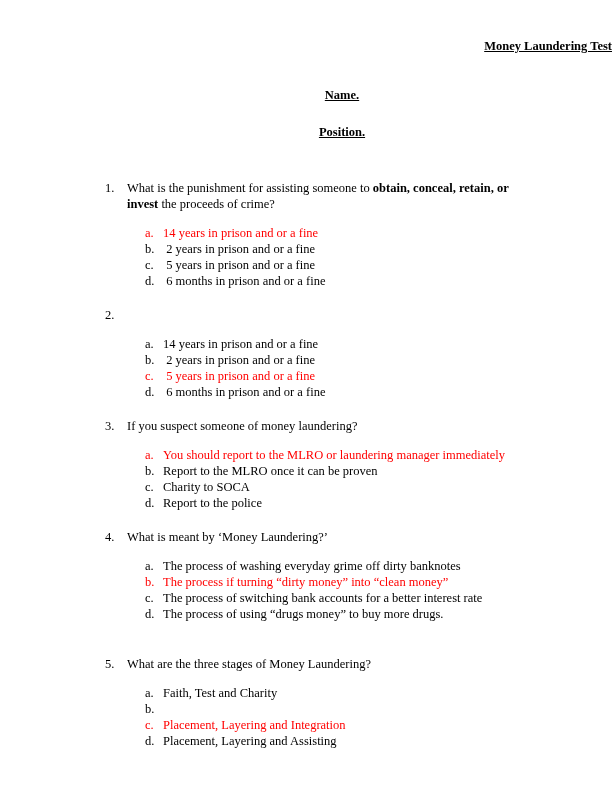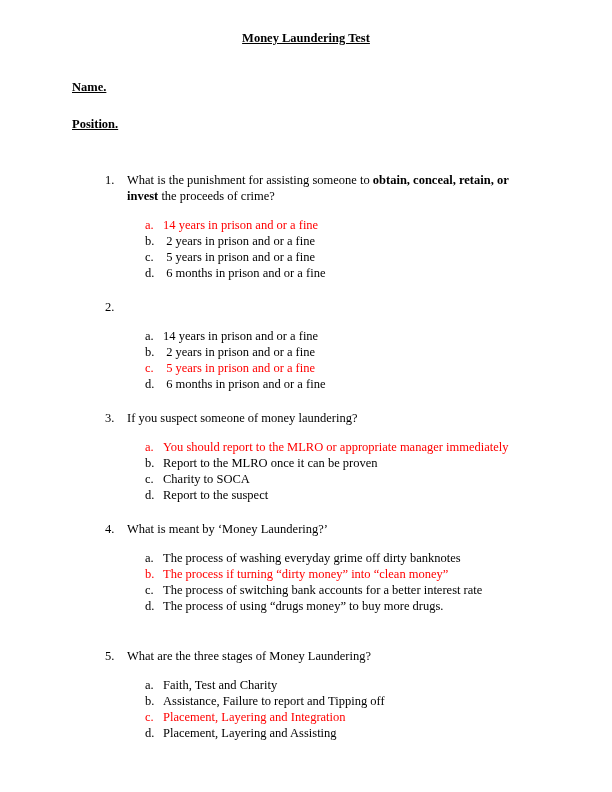--- a/index.html
+++ b/index.html
@@ -8,27 +8,27 @@
     width: 612px;
     height: 792px;
     background: #ffffff;
     color: #000000;
     font-family: "Liberation Serif", serif;
     font-size: 12.5px;
     line-height: 16px;
     overflow: hidden;
   }
   .title {
-    padding-top: 30px;
-    text-align: center;
+    padding-top: 38px;
+    text-align: right;
     font-weight: bold;
     text-decoration: underline;
   }
   .fields { margin-top: 33px; margin-left: 72px; }
-  .field { font-weight: bold; text-decoration: underline; }
+  .field { font-weight: bold; text-decoration: underline; text-align: center; }
   .field-date { margin-top: 17px; }
   .field-position { margin-top: 21px; }
   .questions { margin-top: 40px; }
   .question + .question { margin-top: 18px; }
   .question.q5 { margin-top: 34px; }
   .qrow { display: flex; margin-left: 105px; }
   .qnum { width: 22px; flex-shrink: 0; }
   .qtext { max-width: 406px; }
   .qtext b { font-weight: bold; }
   .options { margin-top: 13px; margin-left: 145px; }
@@ -101,33 +101,33 @@
     </div>
 
     <div class="question q3">
       <div class="qrow">
         <span class="qnum">3.</span>
         <div class="qtext">If you suspect someone of money laundering?</div>
       </div>
       <div class="options">
         <div class="option highlight">
           <span class="letter">a.</span>
-          <span class="otext">You should report to the MLRO or appropriate manager immediately</span>
+          <span class="otext">You should report to the MLRO or laundering manager immediately</span>
         </div>
         <div class="option">
           <span class="letter">b.</span>
           <span class="otext">Report to the MLRO once it can be proven</span>
         </div>
         <div class="option">
           <span class="letter">c.</span>
           <span class="otext">Charity to SOCA</span>
         </div>
         <div class="option">
           <span class="letter">d.</span>
-          <span class="otext">Report to the suspect</span>
+          <span class="otext">Report to the police</span>
         </div>
       </div>
     </div>
 
     <div class="question q4">
       <div class="qrow">
         <span class="qnum">4.</span>
         <div class="qtext">What is meant by ‘Money Laundering?’</div>
       </div>
       <div class="options">
@@ -155,21 +155,20 @@
         <span class="qnum">5.</span>
         <div class="qtext">What are the three stages of Money Laundering?</div>
       </div>
       <div class="options">
         <div class="option">
           <span class="letter">a.</span>
           <span class="otext">Faith, Test and Charity</span>
         </div>
         <div class="option">
           <span class="letter">b.</span>
-          <span class="otext">Assistance, Failure to report and Tipping off</span>
         </div>
         <div class="option highlight">
           <span class="letter">c.</span>
           <span class="otext">Placement, Layering and Integration</span>
         </div>
         <div class="option">
           <span class="letter">d.</span>
           <span class="otext">Placement, Layering and Assisting</span>
         </div>
       </div>

